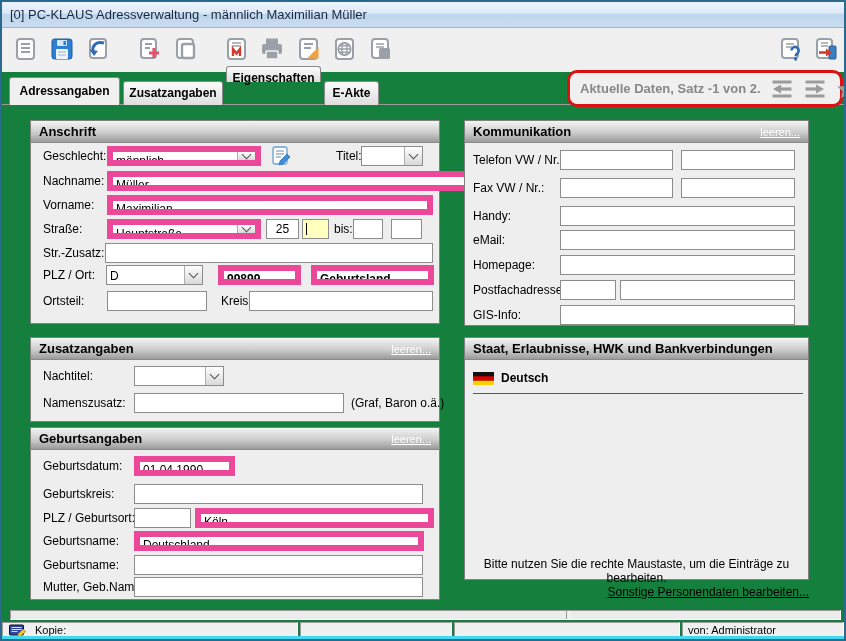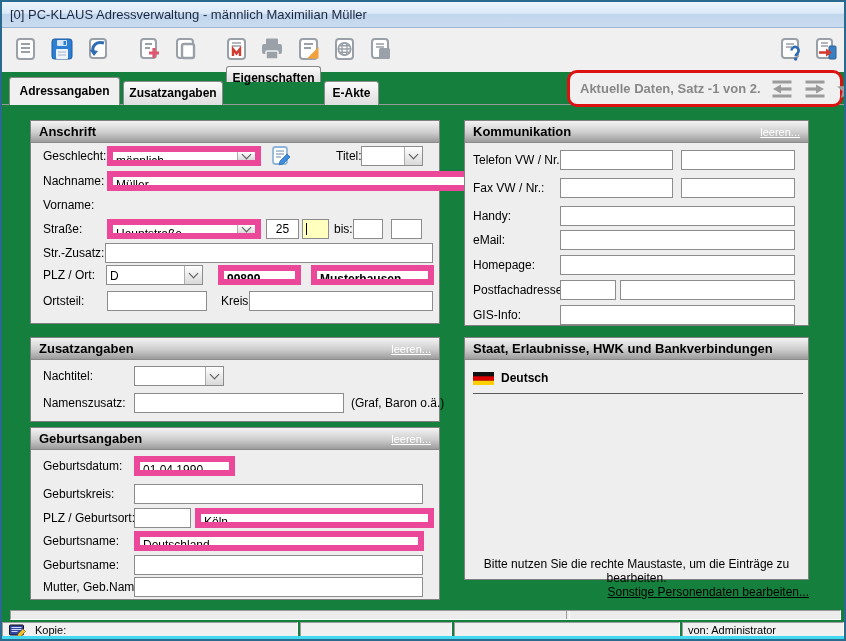--- a/index.html
+++ b/index.html
@@ -200,20 +200,21 @@
       <span class="val"></span>
       <span class="cbtn">
           <span class="chev"></span>
         </span>
     </div>
 
     <span class="lbl" style="left:12px;top:50px">Nachname:</span>
     <div class="fld red" style="left:76px;top:50px;width:364px">Müller</div>
 
     <span class="lbl" style="left:12px;top:74px">Vorname:</span>
+    <div class="fld red" style="left:76px;top:74px;width:326px">Maximilian</div>
 
     <span class="lbl" style="left:12px;top:98px">Straße:</span>
     <div class="fld red combo" style="left:76px;top:98px;width:154px">
       <span class="val">Hauptstraße</span>
       <span class="cbtn">
           <span class="chev"></span>
         </span>
     </div>
     <div class="fld" style="left:235px;top:98px;width:33px;text-align:center">25</div>
     <div class="fld yellow" style="left:271px;top:98px;width:27px"><span class="caret"></span><span></span></div>
@@ -225,21 +226,21 @@
     <div class="fld" style="left:74px;top:122px;width:328px"></div>
 
     <span class="lbl" style="left:12px;top:144px">PLZ / Ort:</span>
     <div class="fld combo" style="left:75px;top:144px;width:97px">
       <span class="val">D</span>
       <span class="cbtn">
           <span class="chev"></span>
         </span>
     </div>
     <div class="fld red bold13" style="left:187px;top:144px;width:83px">99899</div>
-    <div class="fld red bold13" style="left:280px;top:144px;width:123px">Musterhausen</div>
+    <div class="fld red bold13" style="left:280px;top:144px;width:123px">Geburtsland</div>
 
     <span class="lbl" style="left:12px;top:170px">Ortsteil:</span>
     <div class="fld" style="left:76px;top:170px;width:100px"></div>
     <span class="lbl" style="left:190px;top:170px">Kreis:</span>
     <div class="fld" style="left:218px;top:170px;width:184px"></div>
   </div>
 
   <div class="sec" style="left:28px;top:335px;width:410px;height:85px">
     <div class="sec-h">
       <span class="sec-t">Zusatzangaben</span>

